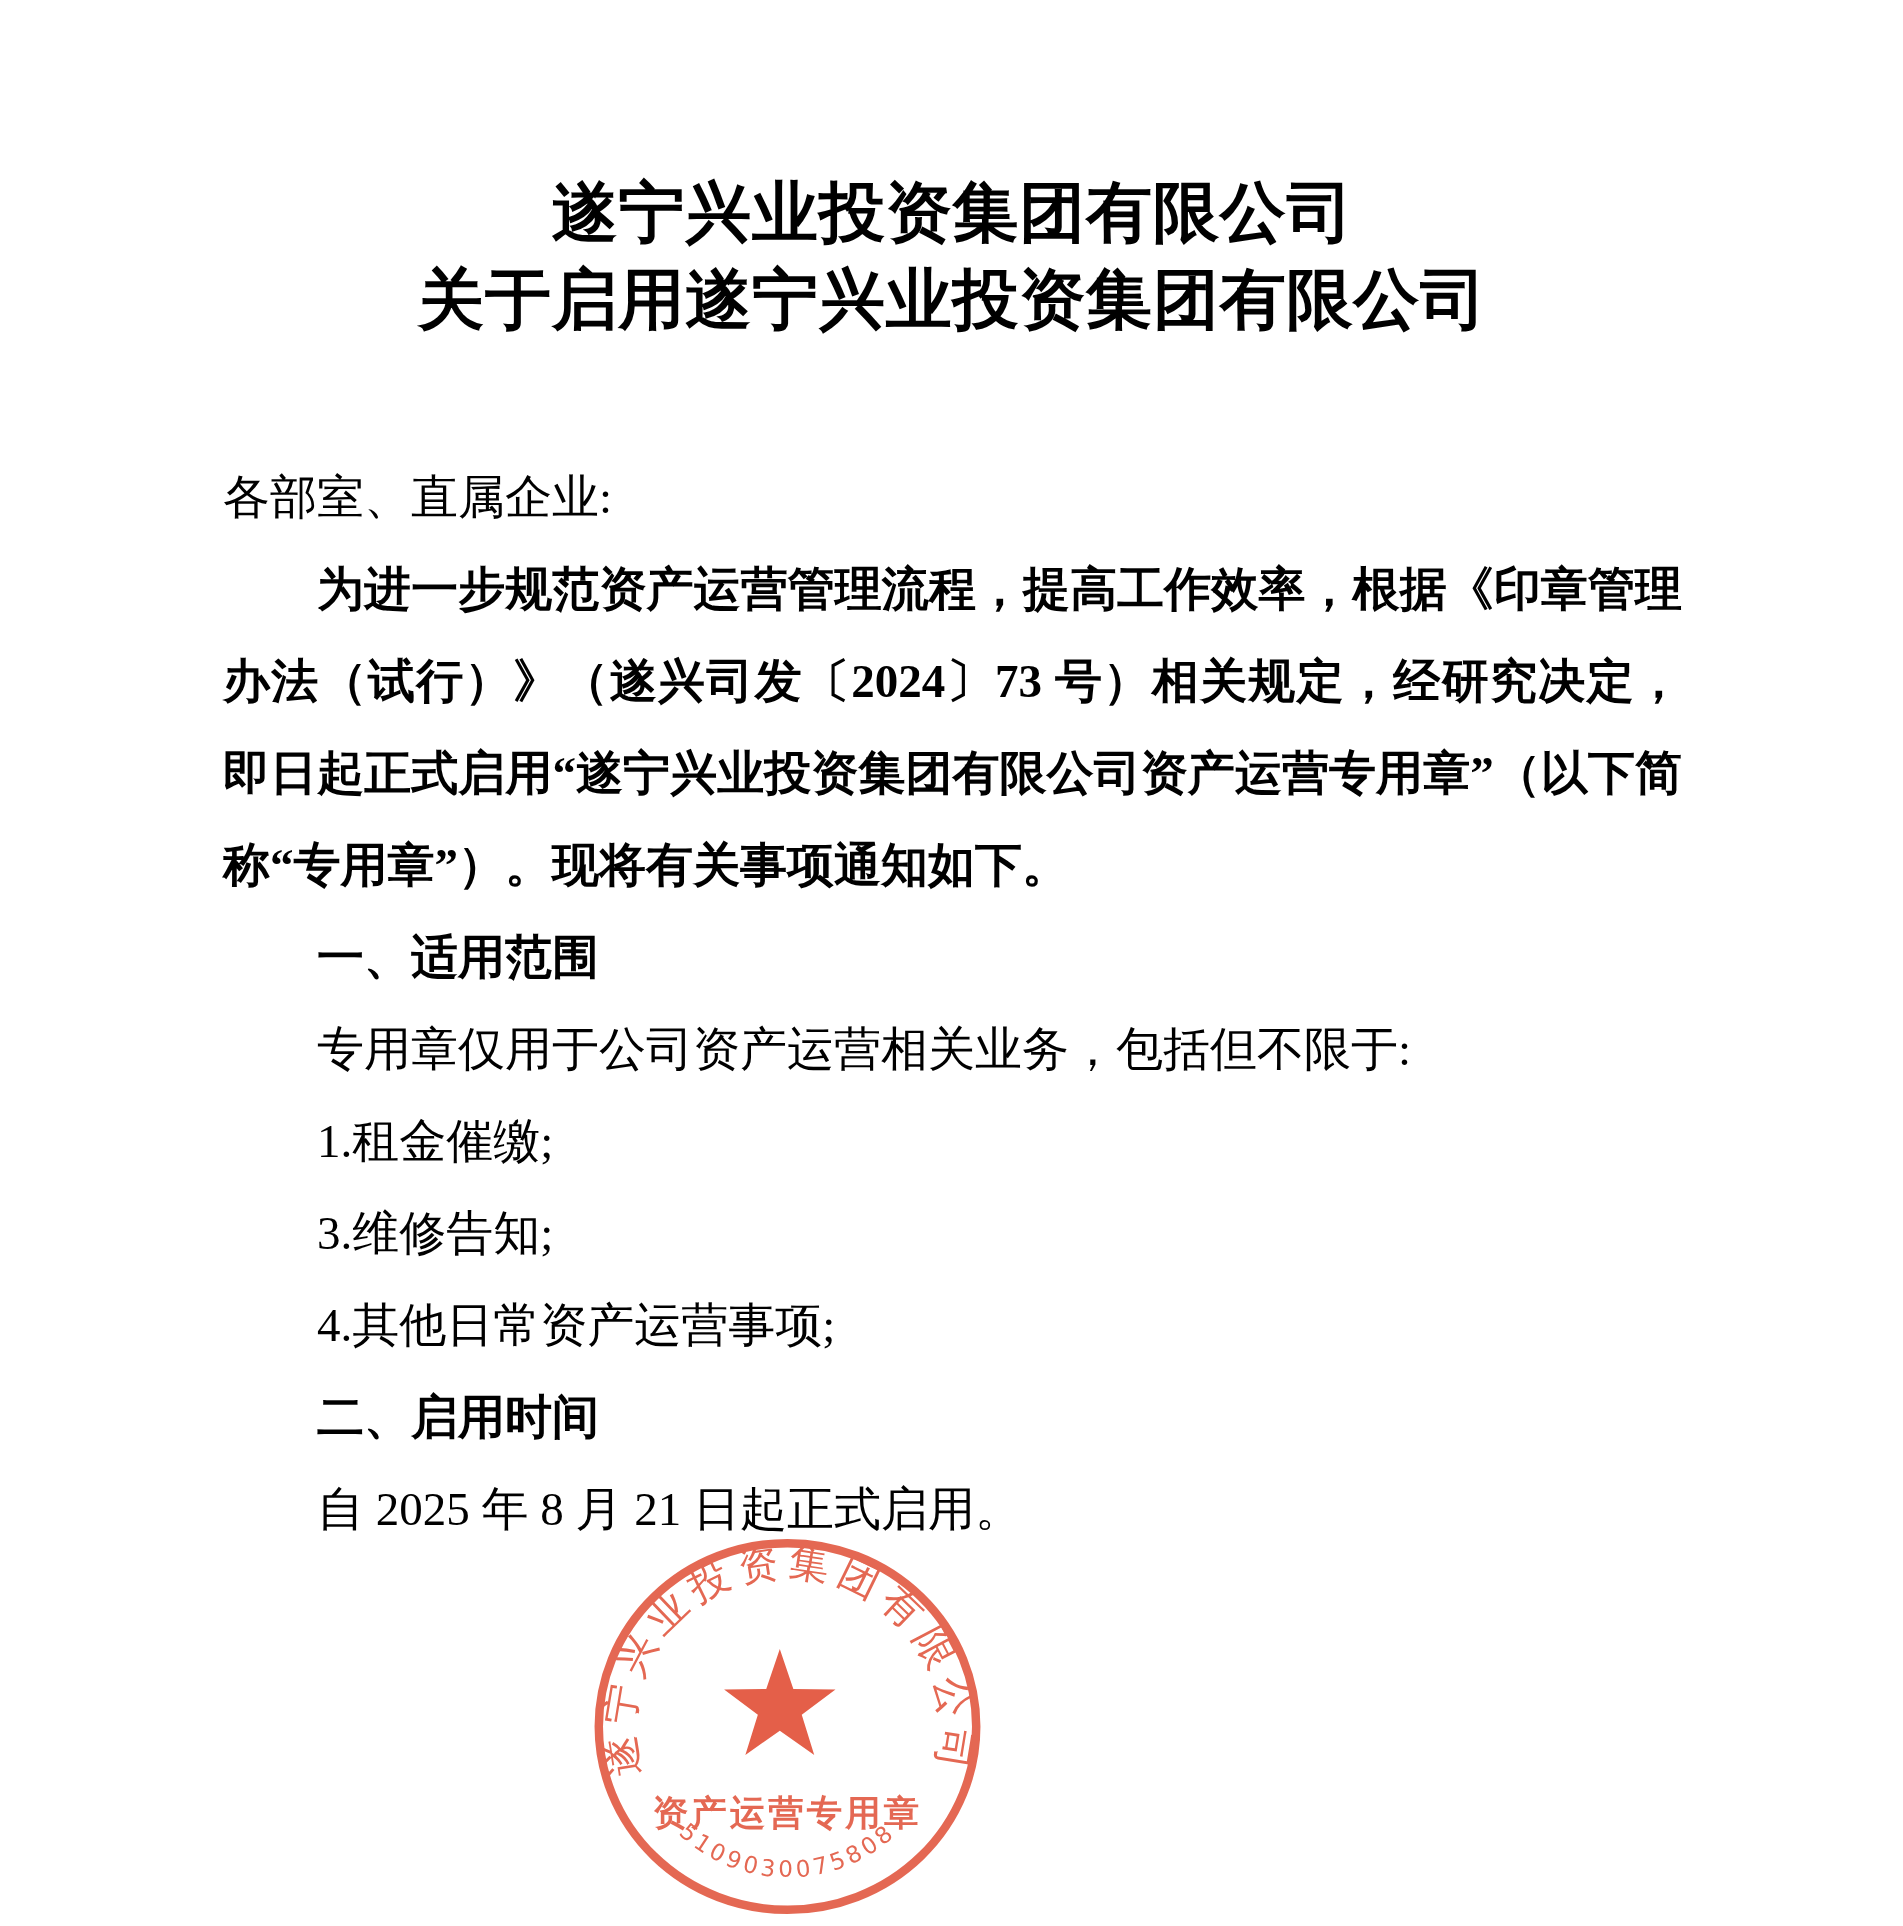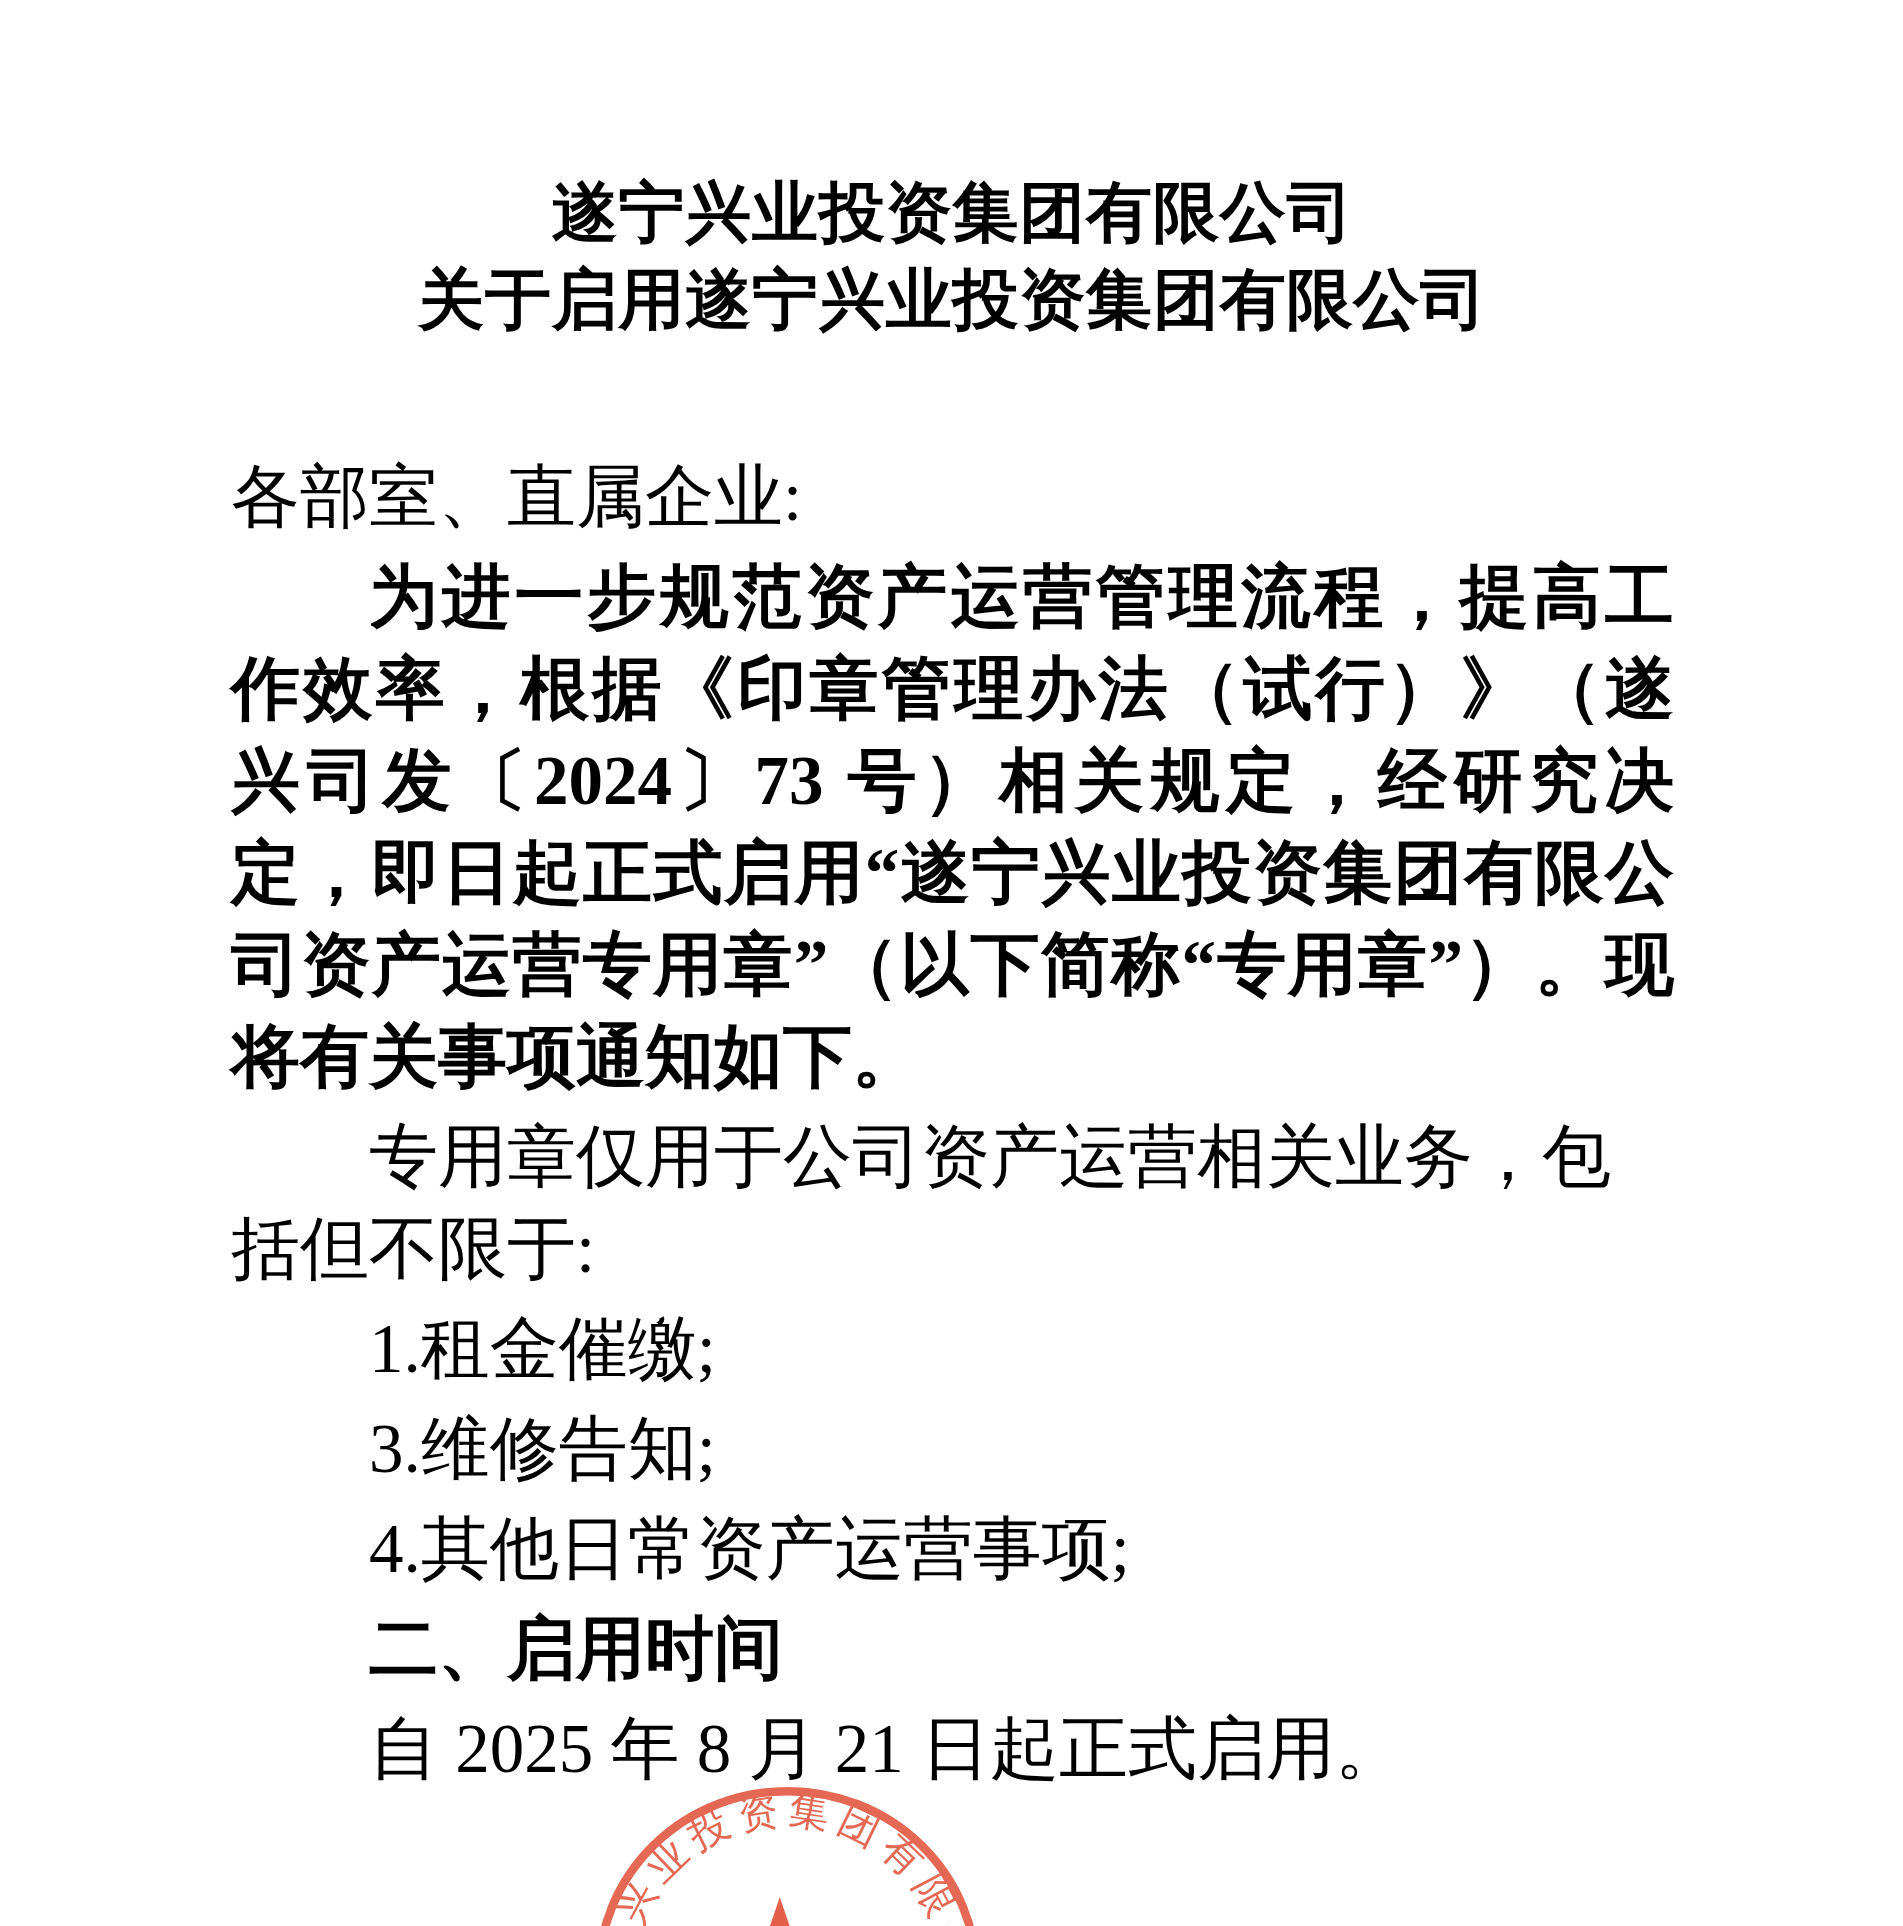--- a/index.html
+++ b/index.html
@@ -23,22 +23,22 @@
     margin: 0 0 108px 0;
   }
   .title-line {
     font-size: 66px;
     line-height: 87px;
     font-weight: bold;
     letter-spacing: 0.8px;
     font-family: "Liberation Serif", "DejaVu Serif", serif;
   }
   .body-block p {
-    margin: 8px;
-    font-size: 69px;
+    margin: 0;
+    font-size: 47px;
     line-height: 92px;
   }
   .justify { text-align: justify; font-weight: bold; }
   .indent { text-indent: 2em; }
   .heading {
     font-family: "Liberation Sans", "DejaVu Sans", sans-serif;
     font-weight: bold;
   }
   .seal {
     display: block;
@@ -74,20 +74,21 @@
 
   <div class="title-block">
     <div class="title-line">遂宁兴业投资集团有限公司</div>
     <div class="title-line">关于启用遂宁兴业投资集团有限公司</div>
   </div>
 
   <div class="body-block">
     <p>各部室、直属企业:</p>
     <p class="justify indent">为进一步规范资产运营管理流程，提高工作效率，根据《印章管理办法（试行）》（遂兴司发〔2024〕73 号）相关规定，经研究决定，即日起正式启用“遂宁兴业投资集团有限公司资产运营专用章”（以下简称“专用章”）。现将有关事项通知如下。</p>
 
+    <p class="heading indent">一、适用范围</p>
     <p class="indent">专用章仅用于公司资产运营相关业务，包括但不限于:</p>
     <p class="indent">1.租金催缴;</p>
     <p class="indent">3.维修告知;</p>
     <p class="indent">4.其他日常资产运营事项;</p>
 
     <p class="heading indent">二、启用时间</p>
     <p class="indent">自 2025 年 8 月 21 日起正式启用。</p>
 
   </div>
 

